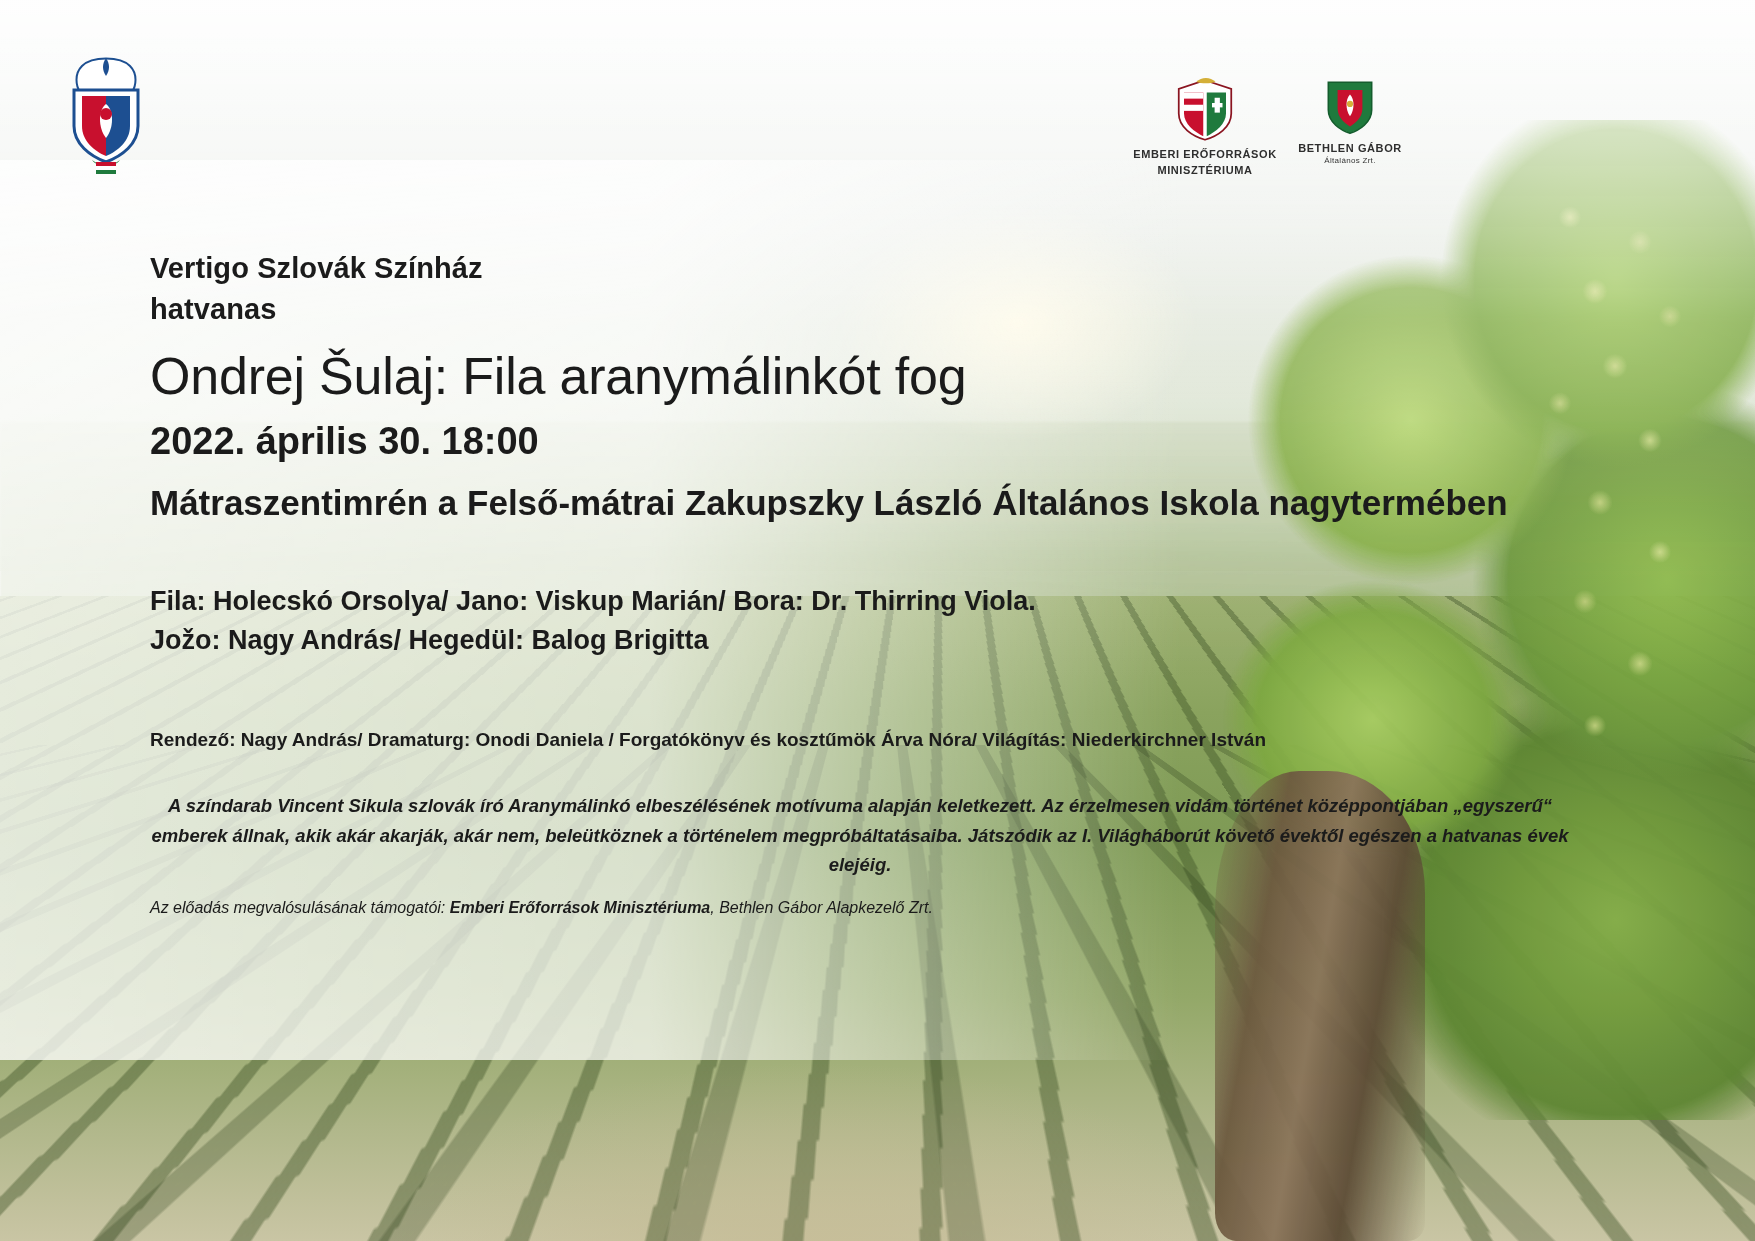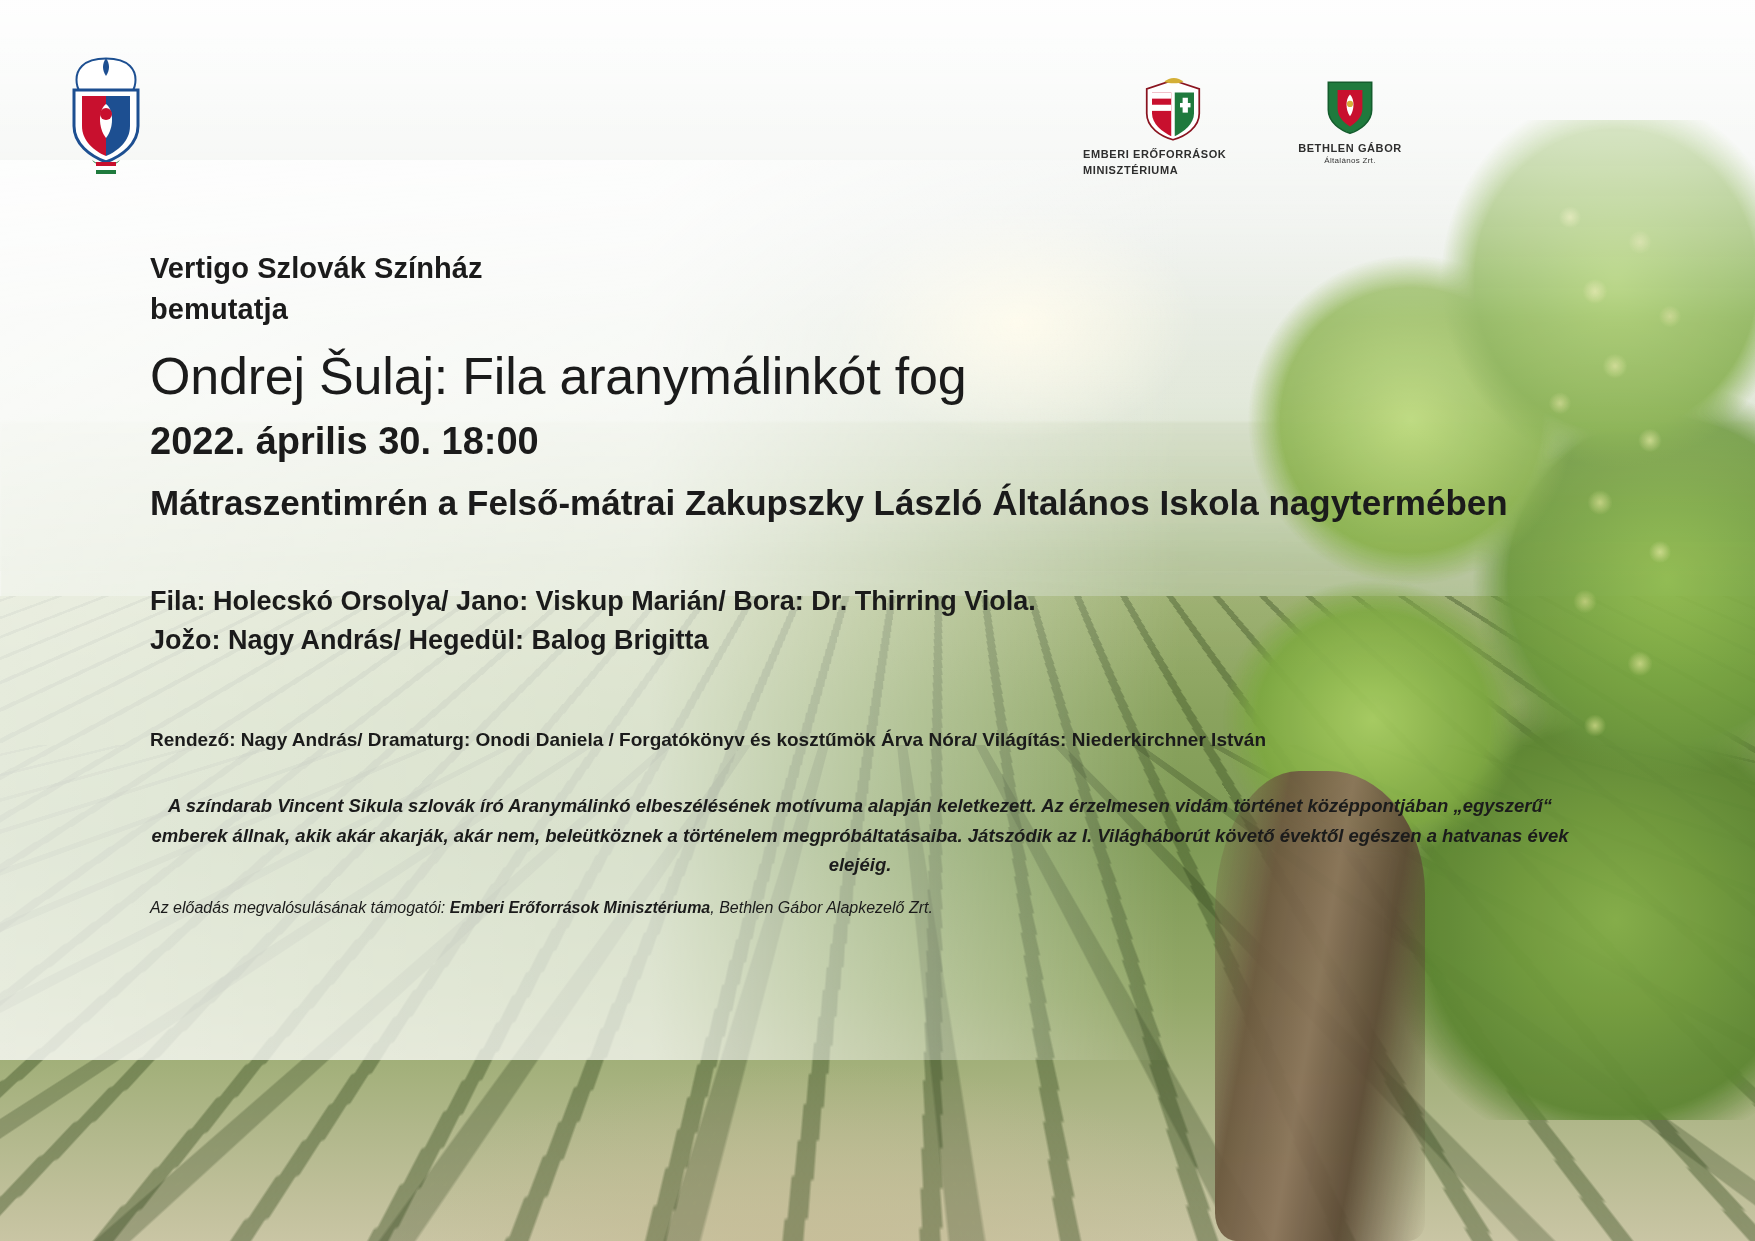--- a/index.html
+++ b/index.html
@@ -173,21 +173,21 @@
     width: 108px;
     height: 122px;
   }
   .logo-right {
     position: absolute;
     top: 78px;
     display: flex;
     align-items: flex-start;
     gap: 10px;
   }
-  .logo-emmi { right: 492px; width: 180px; }
+  .logo-emmi { right: 460px; text-align: center; width: 180px; }
   .logo-bga  { right: 330px; text-align: center; width: 150px; }
   .logo-cap {
     font-size: 11px;
     letter-spacing: 0.6px;
     color: #2e2e2e;
     line-height: 1.25;
     margin-top: 6px;
     font-weight: bold;
   }
   .logo-sub {
@@ -318,21 +318,21 @@
       <path d="M40 20 C46 26, 46 40, 40 48 C34 40, 34 26, 40 20 Z" fill="#ffffff"></path>
       <circle cx="40" cy="32" r="4" fill="#d4af37"></circle>
     </svg>
     <div class="logo-cap" style="margin-top:6px;">BETHLEN GÁBOR</div>
     <div class="logo-sub">Általános Zrt.</div>
   </div>
 
   <div class="content">
     <div class="presenter">
       <div>Vertigo Szlovák Színház</div>
-      <div>bemutatja</div>
+      <div>hatvanas</div>
     </div>
 
     <h1 class="title">Ondrej Šulaj: Fila aranymálinkót fog</h1>
 
     <div class="datetime">2022. április 30. 18:00</div>
 
     <div class="venue">Mátraszentimrén a Felső-mátrai Zakupszky László Általános Iskola nagytermében</div>
 
     <div class="cast">
       <div>Fila: Holecskó Orsolya/ Jano: Viskup Marián/ Bora: Dr. Thirring Viola.</div>

